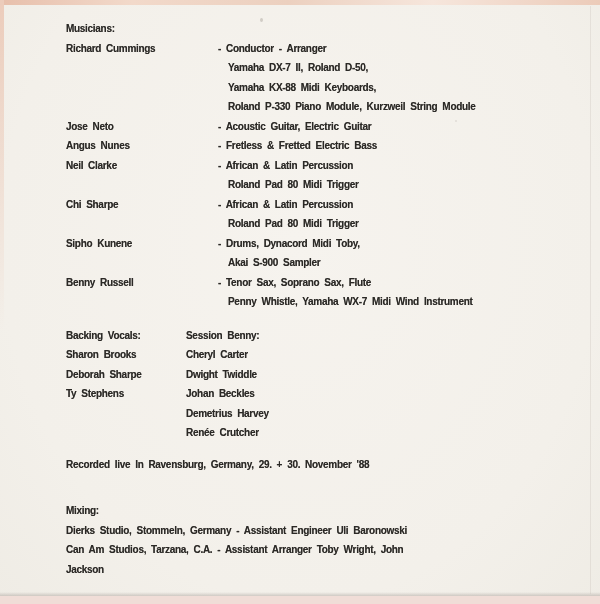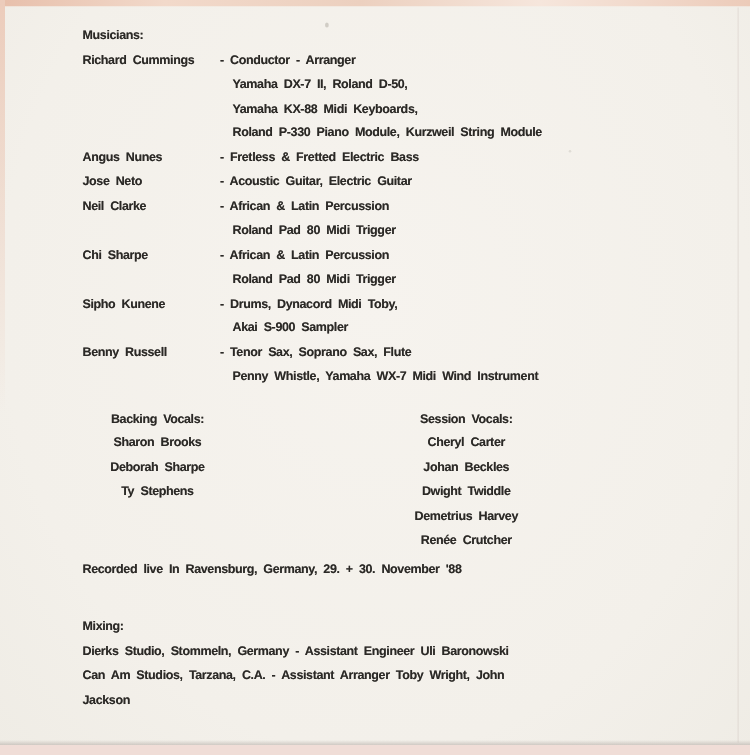--- a/index.html
+++ b/index.html
@@ -47,27 +47,27 @@
     font-weight: 700;
     font-size: 10px;
     line-height: 19.5px;
     letter-spacing: -0.3px;
     word-spacing: 2.5px;
     color: #2b2926;
     text-shadow: 0 0 0.5px rgba(43,41,38,0.55);
   }
   .musician-row { display: grid; grid-template-columns: 110px 1fr; }
   .m-name { white-space: nowrap; }
-  .m-lines .m-line { white-space: nowrap; }
+  .m-lines .m-line { white-space: nowrap; margin-left: 42px; }
   .m-lines .m-line:nth-child(n+2) { padding-left: 10px; }
 
   .vocals { display: grid; grid-template-columns: 120px 1fr; margin-top: 14px; }
-  .vocal-line { white-space: nowrap; text-align: center; }
+  .vocal-line { white-space: nowrap; }
 
-  .recorded { margin-top: 3px; white-space: nowrap; }
+  .recorded { margin-top: 12px; white-space: nowrap; }
 
   .mixing { margin-top: 27px; }
   .mix-line { white-space: nowrap; }
 </style>
 </head>
 <body>
 
 <div class="page">
   <div class="edge-top"></div>
   <div class="edge-left"></div>
@@ -84,30 +84,30 @@
       <div class="m-name">Richard Cummings</div>
       <div class="m-lines">
         <div class="m-line">- Conductor - Arranger</div>
         <div class="m-line">Yamaha DX-7 II, Roland D-50,</div>
         <div class="m-line">Yamaha KX-88 Midi Keyboards,</div>
         <div class="m-line">Roland P-330 Piano Module, Kurzweil String Module</div>
       </div>
     </div>
 
     <div class="musician-row">
-      <div class="m-name">Angus Nunes</div>
+      <div class="m-name">Jose Neto</div>
       <div class="m-lines">
-        <div class="m-line">- Fretless &amp; Fretted Electric Bass</div>
+        <div class="m-line">- Acoustic Guitar, Electric Guitar</div>
       </div>
     </div>
 
     <div class="musician-row">
-      <div class="m-name">Jose Neto</div>
+      <div class="m-name">Angus Nunes</div>
       <div class="m-lines">
-        <div class="m-line">- Acoustic Guitar, Electric Guitar</div>
+        <div class="m-line">- Fretless &amp; Fretted Electric Bass</div>
       </div>
     </div>
 
     <div class="musician-row">
       <div class="m-name">Neil Clarke</div>
       <div class="m-lines">
         <div class="m-line">- African &amp; Latin Percussion</div>
         <div class="m-line">Roland Pad 80 Midi Trigger</div>
       </div>
     </div>
@@ -137,24 +137,24 @@
     </div>
 
     <div class="vocals">
       <div>
         <div class="vocal-line">Backing Vocals:</div>
         <div class="vocal-line">Sharon Brooks</div>
         <div class="vocal-line">Deborah Sharpe</div>
         <div class="vocal-line">Ty Stephens</div>
       </div>
       <div>
-        <div class="vocal-line">Session Vocals:</div>
+        <div class="vocal-line">Session Benny:</div>
         <div class="vocal-line">Cheryl Carter</div>
+        <div class="vocal-line">Dwight Twiddle</div>
         <div class="vocal-line">Johan Beckles</div>
-        <div class="vocal-line">Dwight Twiddle</div>
         <div class="vocal-line">Demetrius Harvey</div>
         <div class="vocal-line">Renée Crutcher</div>
       </div>
     </div>
 
     <div class="recorded">Recorded live In Ravensburg, Germany, 29. + 30. November '88</div>
 
     <div class="mixing">
       <div>Mixing:</div>
       <div class="mix-line">Dierks Studio, Stommeln, Germany - Assistant Engineer Uli Baronowski</div>

